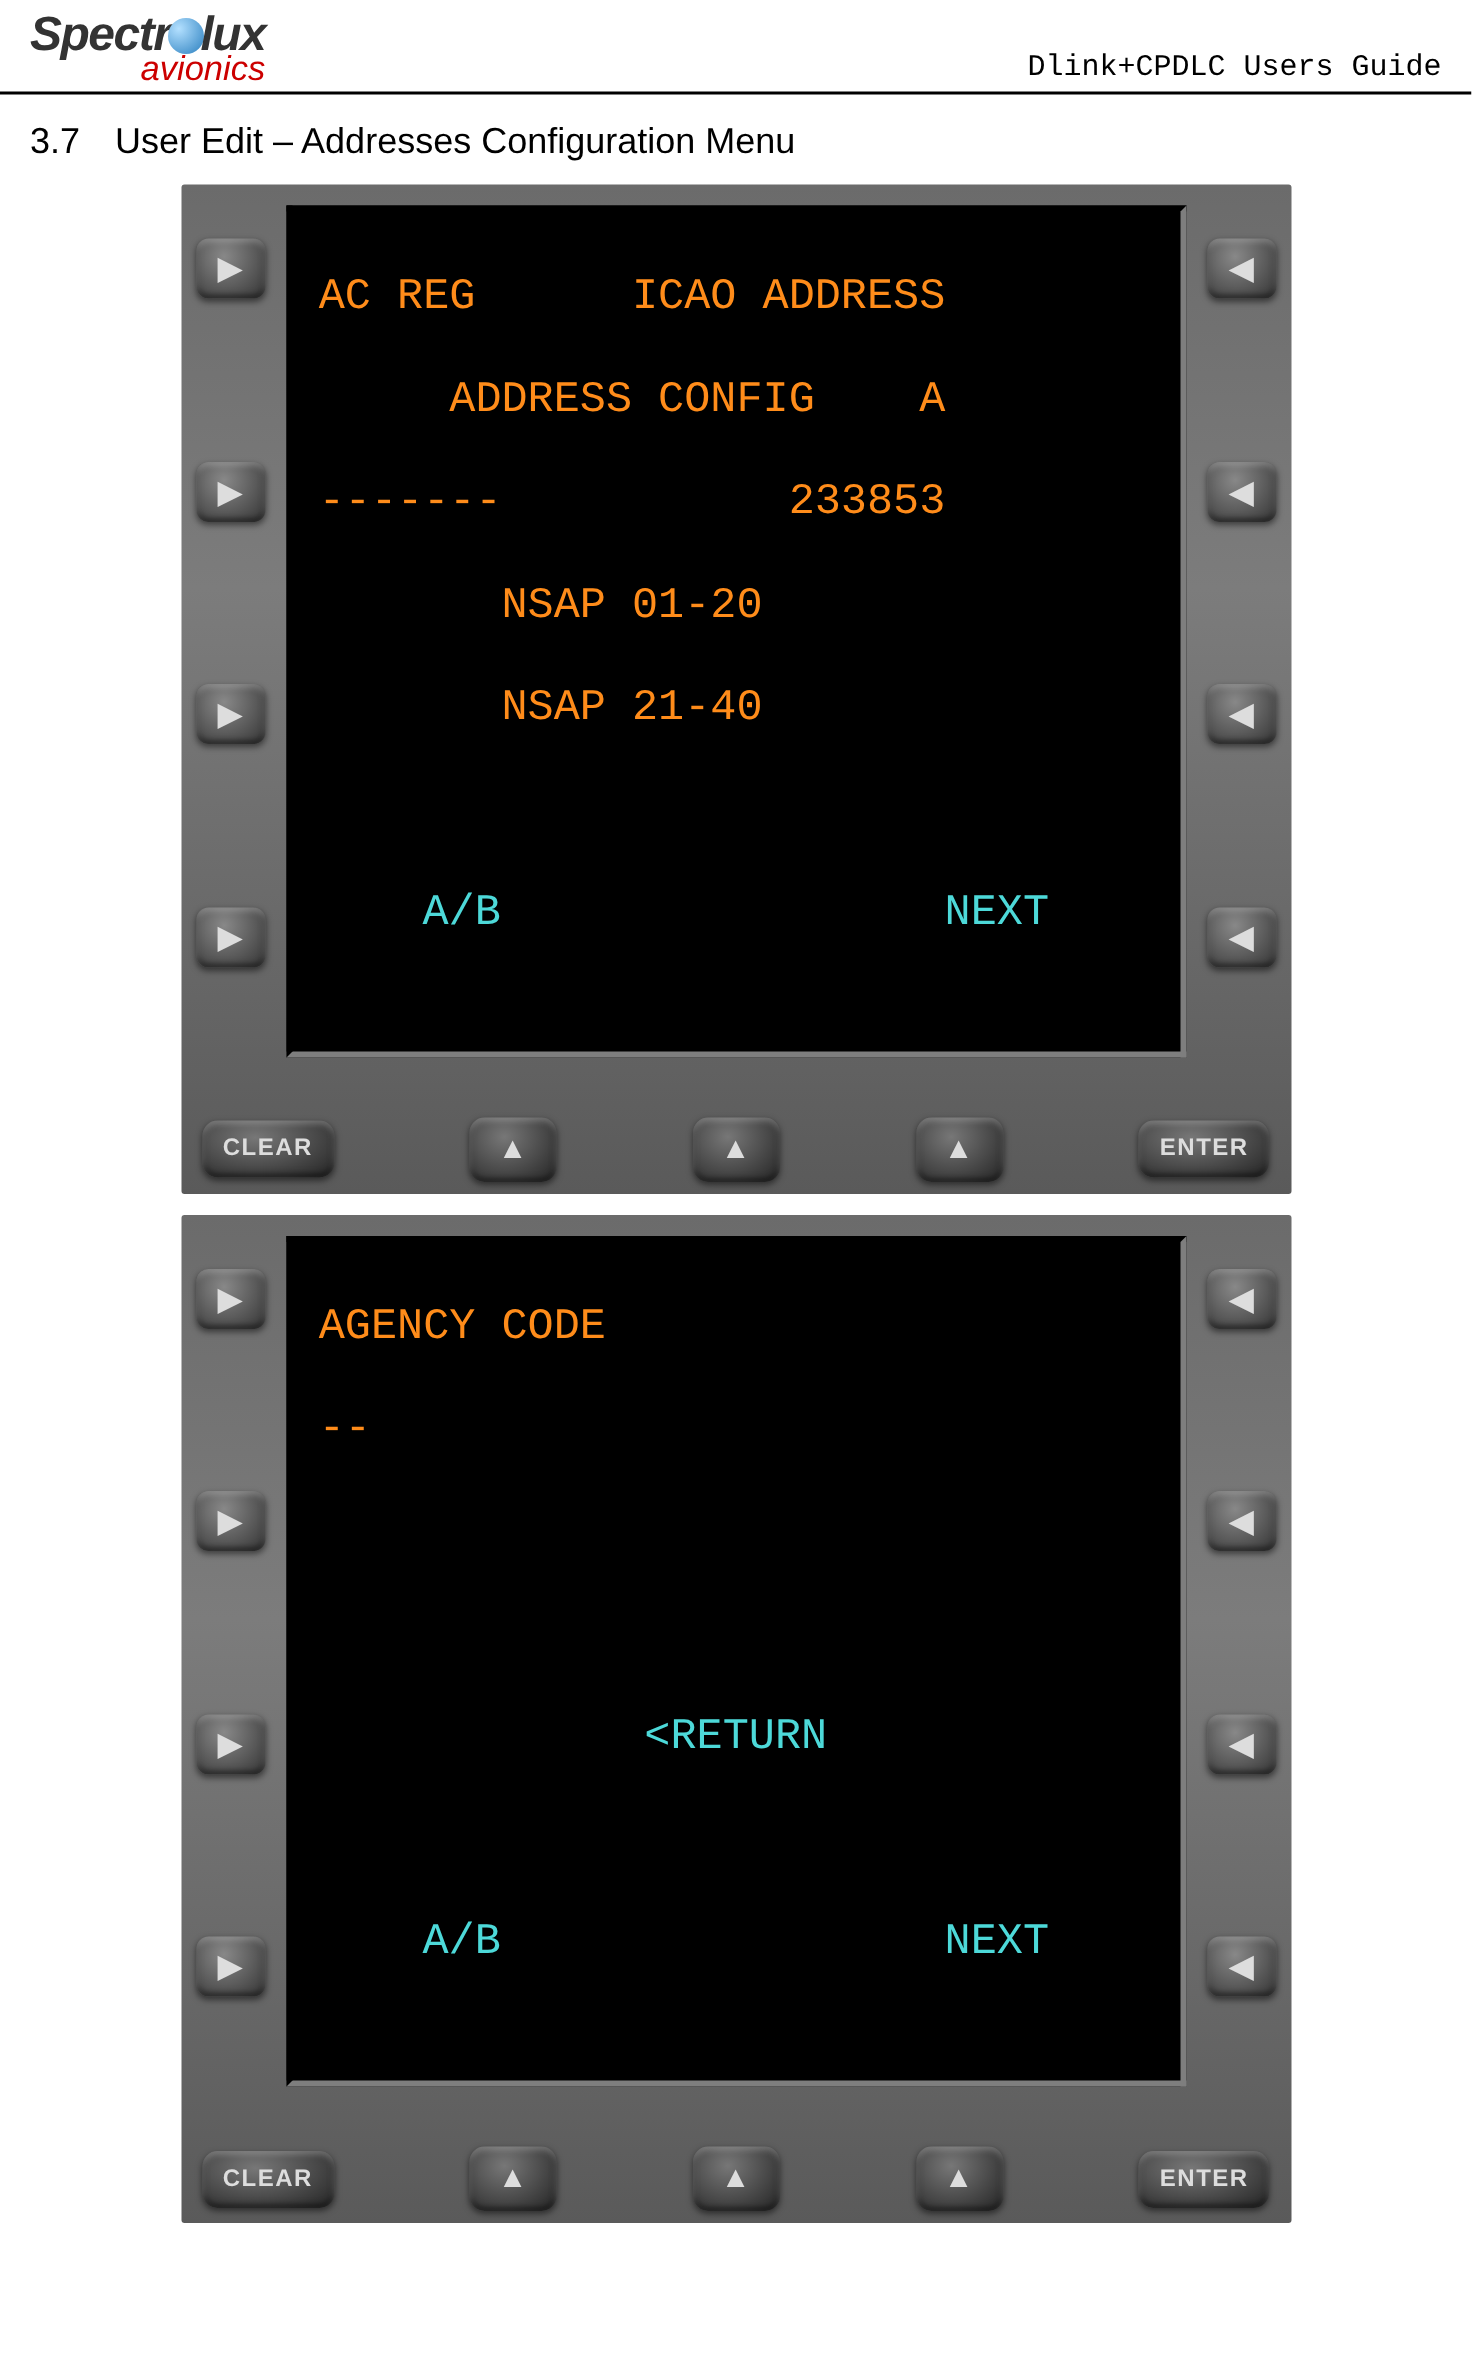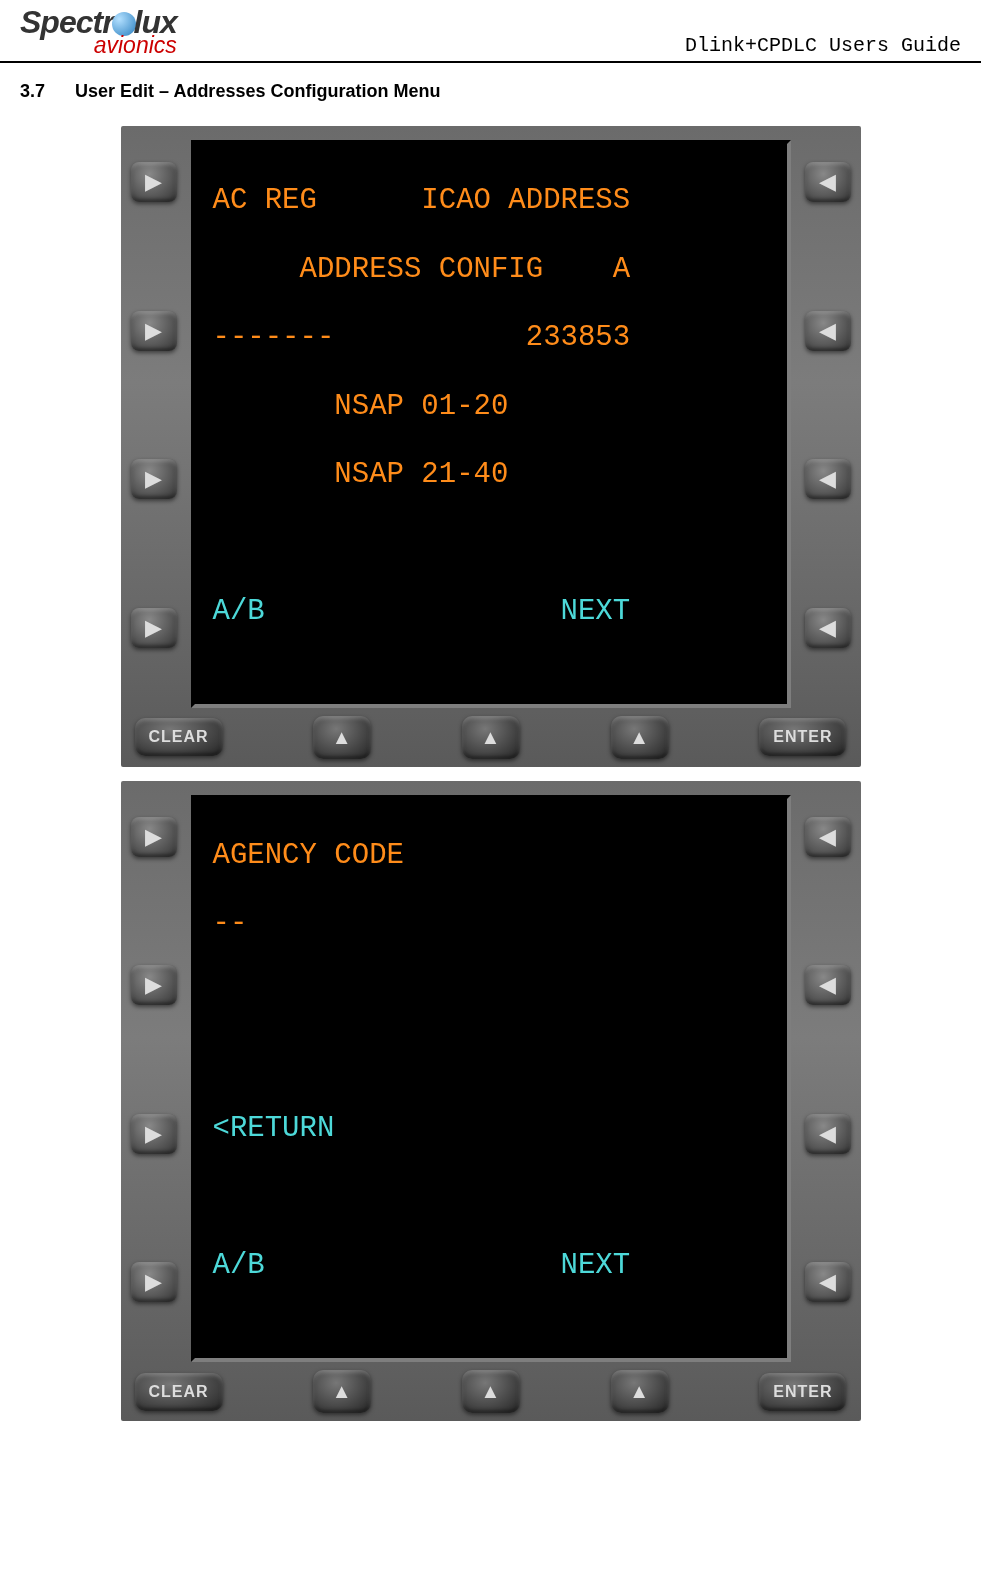--- a/index.html
+++ b/index.html
@@ -21,24 +21,24 @@
       display: flex;
       flex-direction: column;
       line-height: 1;
     }
     .logo-top { font-size: 32px; font-weight: bold; font-style: italic; color: #333; letter-spacing: -1px; }
     .logo-top .orb { display: inline-block; width: 24px; height: 24px; border-radius: 50%; background: radial-gradient(circle at 30% 30%, #b3e0ff, #2a7fbf); vertical-align: -3px; margin: 0 -2px; }
     .logo-sub { font-size: 23px; font-style: italic; color: #c00; text-align: right; margin-top: -4px; }
     .header-title { font-size: 20px; font-family: Liberation Mono, monospace; }
 
     .section-title {
-      font-size: 18px;
-      font-weight: bold;
+      font-size: 24px;
+      font-weight: normal;
       font-family: Arial;
-      margin: 18px 0 24px 20px;
+      margin: 18px 0 14px 20px;
     }
     .section-num { display: inline-block; width: 50px; }
 
     .cdu-wrapper {
       width: 740px;
       margin: 0 auto 14px;
     }
     .cdu {
       background: linear-gradient(180deg, #6b6b6b, #7c7c7c 40%, #5a5a5a);
       padding: 14px 10px 8px;
@@ -76,39 +76,40 @@
       font-family: "Courier New", monospace;
       font-size: 29px;
       font-weight: 500;
       padding: 6px 18px 6px;
       border: 4px inset #2a2a2a;
       line-height: 1.18;
       white-space: pre;
       min-height: 280px;
     }
     .screen div { min-height: 1.18em; }
-    .screen .cyan { color: #4dd9d9; }
+    .screen .cyan { color: #4dd9d9; text-align: center; }
     .bottom-row {
       display: flex;
       justify-content: space-between;
       align-items: center;
       padding: 8px 4px 0;
     }
     .btn {
       background: radial-gradient(ellipse at 40% 30%, #777, #222);
       color: #ddd;
       border-radius: 10px;
       padding: 10px 14px;
       font-family: Arial;
       font-weight: bold;
       font-size: 16px;
       letter-spacing: 1px;
       min-width: 58px;
       text-align: center;
       box-shadow: inset 0 2px 4px rgba(255,255,255,.3), inset 0 -2px 4px rgba(0,0,0,.6), 0 2px 4px rgba(0,0,0,.5);
+      margin-top: 32px;
     }
     .btn.arrow { min-width: 58px; font-size: 20px; }
   </style>
 </head>
 <body>
 
 <div class="page-header">
   <div class="logo">
     <span class="logo-top">Spectr<span class="orb"></span>lux</span>
     <span class="logo-sub">avionics</span>

